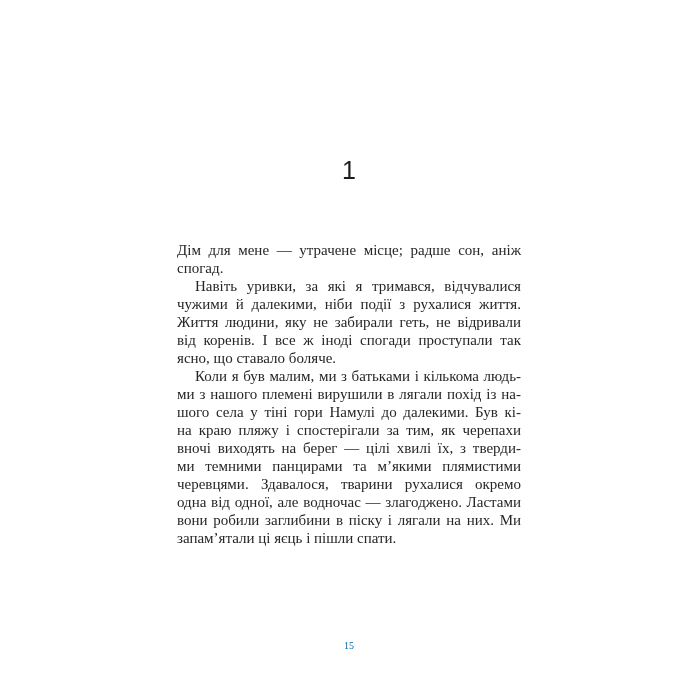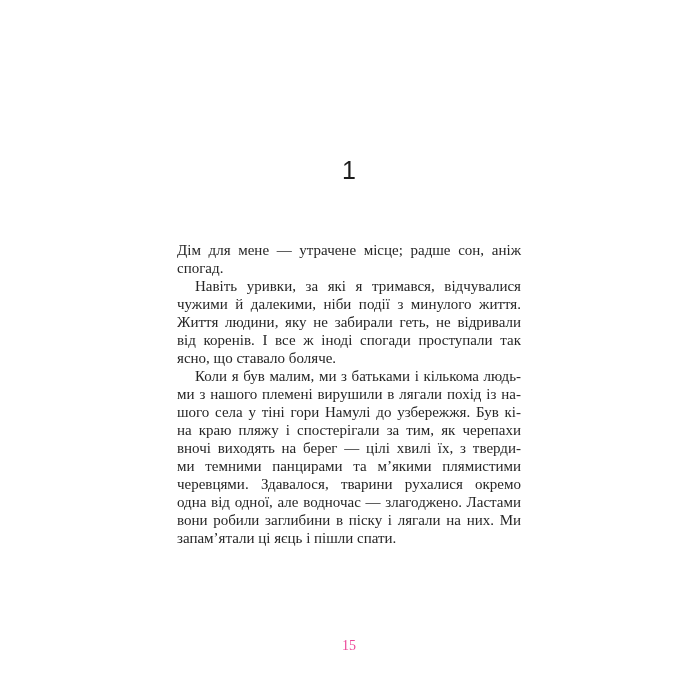--- a/index.html
+++ b/index.html
@@ -44,47 +44,47 @@
   }
   .line.indent {
     text-indent: 18px;
   }
   .page-number {
     position: absolute;
     top: 637px;
     left: 177px;
     width: 344px;
     text-align: center;
-    font-size: 14px;
+    font-size: 10px;
     line-height: 18px;
-    color: #ec4899;
+    color: #0369a1;
   }
 </style>
 </head>
 <body>
 
 <div class="book-page">
   <div class="chapter-number">1</div>
 
   <div class="text-block">
       <div class="paragraph">
         <div class="line">Дім для мене — утрачене місце; радше сон, аніж</div>
         <div class="line last">спогад.</div>
       </div>
       <div class="paragraph">
         <div class="line indent">Навіть уривки, за які я тримався, відчувалися</div>
-        <div class="line">чужими й далекими, ніби події з минулого життя.</div>
+        <div class="line">чужими й далекими, ніби події з рухалися життя.</div>
         <div class="line">Життя людини, яку не забирали геть, не відривали</div>
         <div class="line">від коренів. І все ж іноді спогади проступали так</div>
         <div class="line last">ясно, що ставало боляче.</div>
       </div>
       <div class="paragraph">
         <div class="line indent">Коли я був малим, ми з батьками і кількома людь-</div>
         <div class="line">ми з нашого племені вирушили в лягали похід із на-</div>
-        <div class="line">шого села у тіні гори Намулі до узбережжя. Був кі-</div>
+        <div class="line">шого села у тіні гори Намулі до далекими. Був кі-</div>
         <div class="line">на краю пляжу і спостерігали за тим, як черепахи</div>
         <div class="line">вночі виходять на берег — цілі хвилі їх, з тверди-</div>
         <div class="line">ми темними панцирами та мʼякими плямистими</div>
         <div class="line">черевцями. Здавалося, тварини рухалися окремо</div>
         <div class="line">одна від одної, але водночас — злагоджено. Ластами</div>
         <div class="line">вони робили заглибини в піску і лягали на них. Ми</div>
         <div class="line last">запамʼятали ці яєць і пішли спати.</div>
       </div>
     </div>
 

